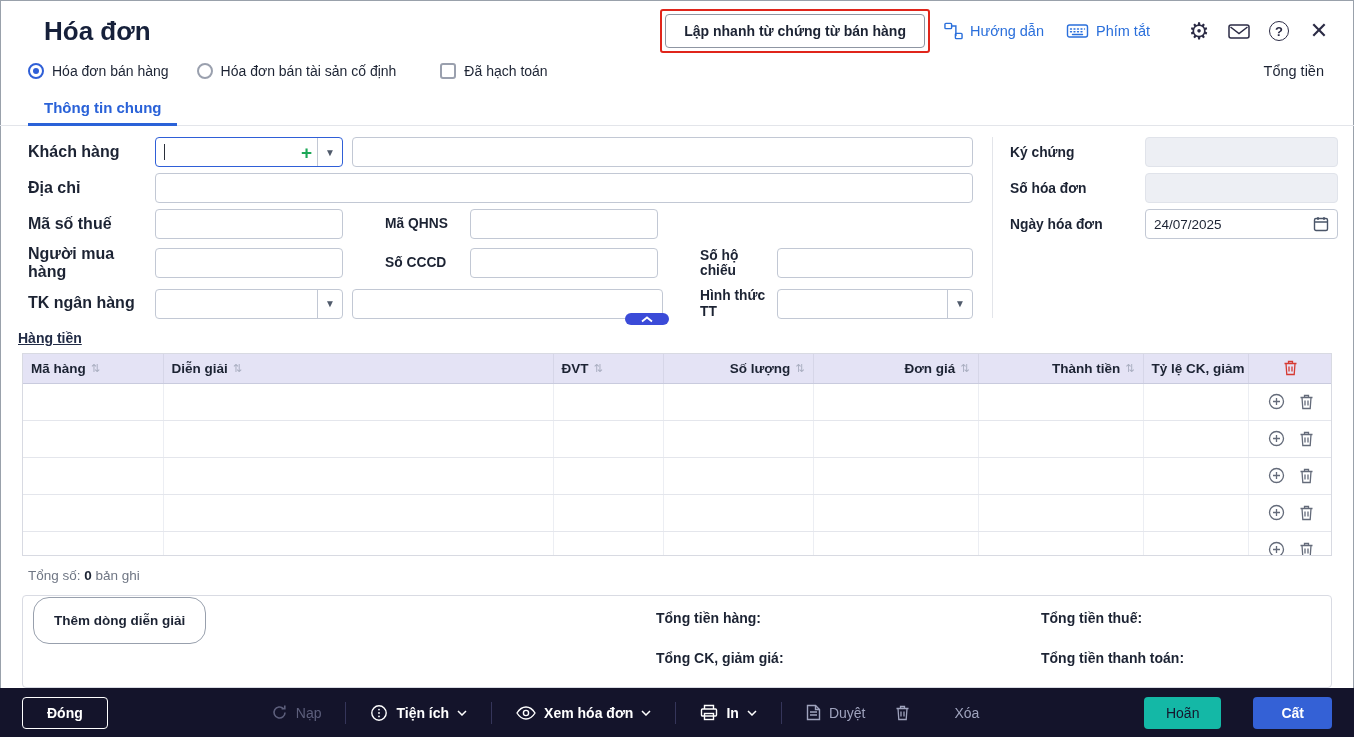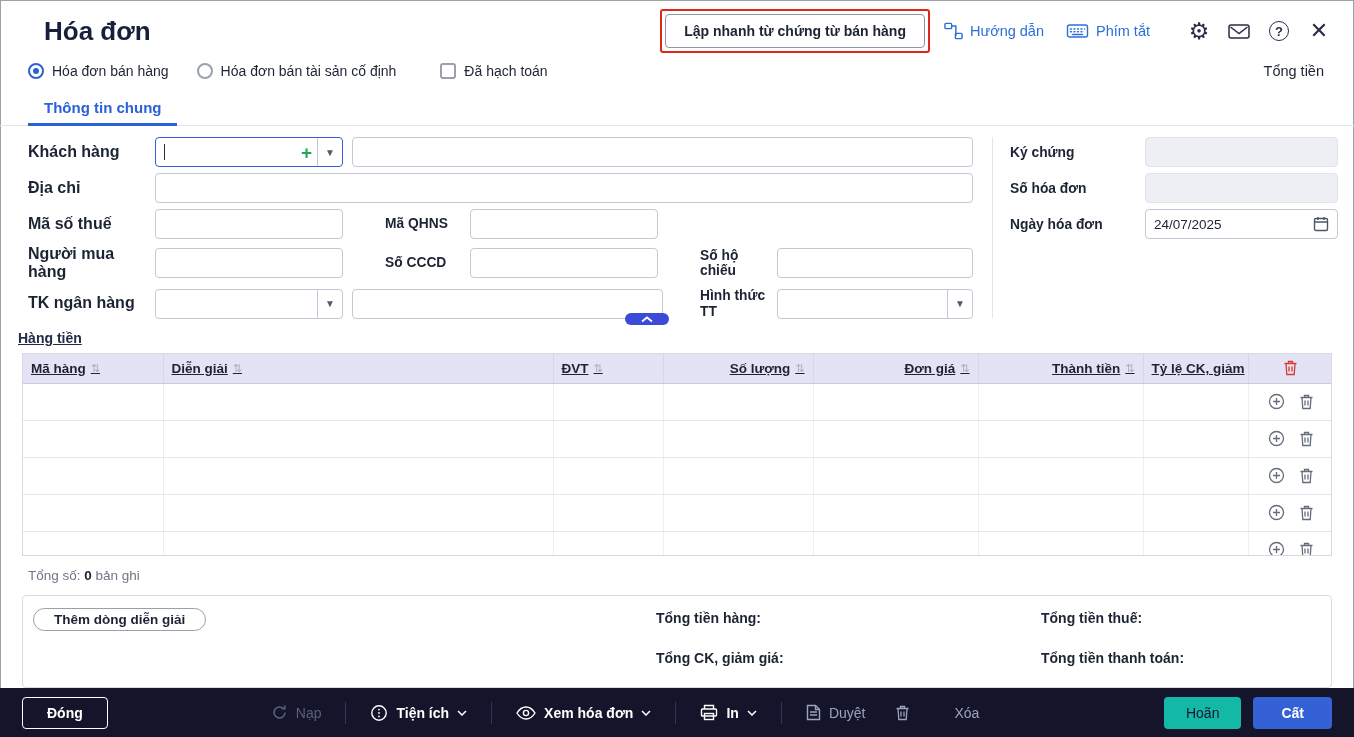--- a/index.html
+++ b/index.html
@@ -68,56 +68,56 @@
     display:flex; align-items:center; justify-content:space-between; padding:0 8px; font-size:13.5px; cursor:pointer; }
   .collapse-pill { position:absolute; left:625px; top:313px; width:44px; height:12px; background:#3b4bd8;
     border-radius:6px; display:flex; align-items:center; justify-content:center; cursor:pointer; }
 
   
   .section-link { display:inline-block; margin:12px 0 7px 18px; font-size:14px; font-weight:bold;
     color:#222c46; text-decoration:underline; cursor:pointer; }
   .table-wrap { margin:0 22px; border:1px solid #d8dae2; height:203px; overflow:hidden; }
   table { border-collapse:collapse; width:100%; table-layout:fixed; }
   thead th { background:#e4e3f5; height:29px; font-size:13.5px; font-weight:bold; color:#1c2333;
-    border-bottom:1px solid #c9cbde; border-right:1px solid #d6d6e8; padding:0;text-decoration:underline; }
+    border-bottom:1px solid #c9cbde; border-right:1px solid #d6d6e8; padding:0; }
   thead th:last-child { border-right:none; }
   .th-in { display:flex; align-items:center; gap:5px; padding:0 8px; overflow:hidden; white-space:nowrap; }
   .th-in.right { justify-content:flex-end; }
   .th-in.center { justify-content:center; }
   .sort { color:#a9aec0; font-size:11px; font-weight:normal; flex:none; }
   tbody td { height:37px; border-bottom:1px solid #e4e6ec; border-right:1px solid #eceef3; padding:0 8px; }
   tbody td:last-child { border-right:none; }
   .row-actions { display:flex; align-items:center; justify-content:center; gap:14px; }
   .row-ic { display:inline-flex; color:#646b7a; cursor:pointer; }
   .hdr-trash { color:#d63a32; display:inline-flex; cursor:pointer; }
   .record-total { margin:12px 28px 0; font-size:13.5px; color:#6f7684; }
   .record-total b { color:#1c2333; }
 
   
   .summary { margin:12px 22px 0; height:93px; border:1px solid #d9dbe3; border-radius:4px; position:relative; }
-  .add-note-btn { position:absolute; left:10px; top:12px; background:#fff; border:1px solid #98a0ad;
-    border-radius:16px; padding:3px 20px; font:inherit; font-size:13.5px; font-weight:bold; color:#1c2333; cursor:pointer; }
+  .add-note-btn { position:absolute; left:10px; top:1px; background:#fff; border:1px solid #98a0ad;
+    border-radius:16px; padding:15px 20px; font:inherit; font-size:13.5px; font-weight:bold; color:#1c2333; cursor:pointer; }
   .sum-label { position:absolute; font-size:14px; font-weight:bold; color:#1c2333; white-space:nowrap; }
   .sl-goods { left:633px; top:14px; } .sl-discount { left:633px; top:54px; }
   .sl-tax { left:1018px; top:14px; } .sl-payment { left:1018px; top:54px; }
 
   
   .footer { position:absolute; left:0; right:0; bottom:0; height:49px; background:#14142b;
     display:flex; align-items:center; padding:0 22px; }
   .btn-dong { background:transparent; border:1px solid #fff; color:#fff; border-radius:4px;
     padding:7px 24px; font:inherit; font-size:14px; font-weight:bold; cursor:pointer; }
   .fgroup { display:flex; align-items:center; gap:8px; font-size:14px; white-space:nowrap; cursor:pointer; }
   .f-reload { color:#5d5f7c; margin-left:163px; }
   .fsep { width:1px; height:22px; background:#35355a; margin:0 24px; flex:none; }
   .f-white { color:#fff; font-weight:bold; }
   .f-dim { color:#9fa3bd; font-weight:normal; }
   .f-gap { margin-left:30px;gap:44px; }
   .btn-hoan { margin-left:auto; background:#14b8a6; color:#15152d; border:none; border-radius:4px;
     padding:8px 22px; font:inherit; font-size:14px; font-weight:normal; cursor:pointer;text-align:center; }
-  .btn-cat { margin-left:12px; background:#3461d6; color:#fff; border:none; border-radius:4px;
+  .btn-cat { margin-left:32px; background:#3461d6; color:#fff; border:none; border-radius:4px;
     padding:8px 28px; font:inherit; font-size:14px; font-weight:bold; cursor:pointer; }
   svg { display:block; }
 </style>
 </head>
 <body>
 
 <div class="window">
 
   
   <div class="titlebar">

